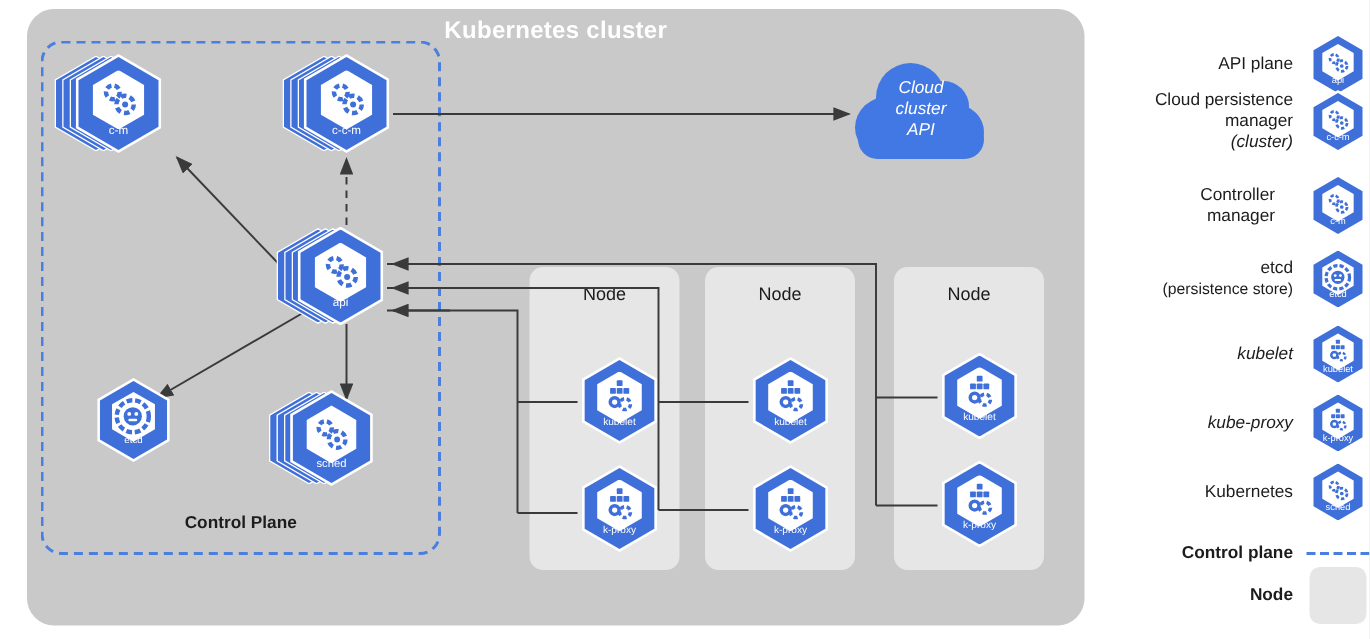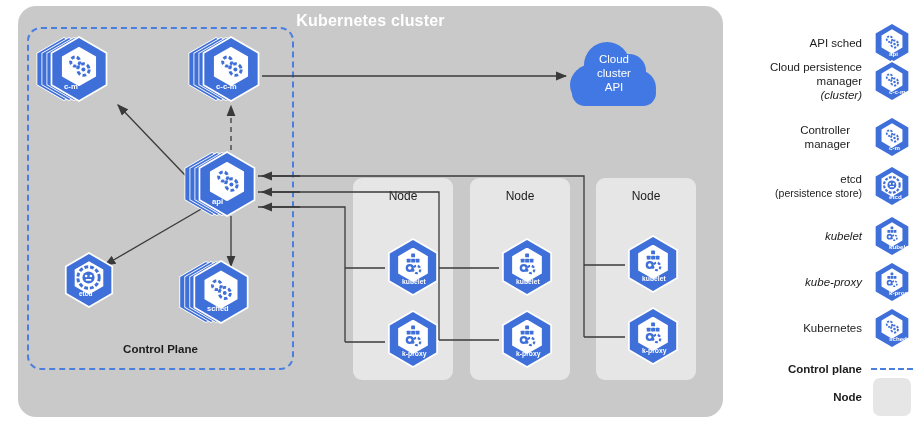--- a/index.html
+++ b/index.html
@@ -26,34 +26,34 @@
               text-align:center;color:#1c1c1c;font-size:12px;}
   #node-0{left:353px;} #node-1{left:470px;} #node-2{left:596px;}
 
   
   .k8s{position:absolute;}
   .k8s .hex{position:absolute;left:0;top:0;
       -webkit-clip-path:polygon(50% 0%,93% 25%,93% 75%,50% 100%,7% 75%,7% 25%);
       clip-path:polygon(50% 0%,93% 25%,93% 75%,50% 100%,7% 75%,7% 25%);
       background:#3f6fd8;}
   .k8s .hex.wht{background:#ffffff;}
-  .k8s .cap{position:absolute;left:16px;width:100%;text-align:left;
-      color:#ffffff;font-weight:bold;line-height:1;pointer-events:none;}
+  .k8s .cap{position:absolute;left:0;width:100%;text-align:center;
+      color:#ffffff;font-weight:normal;line-height:1;pointer-events:none;}
   .k8s svg{position:absolute;}
 
   
   .cloud{position:absolute;left:566px;top:36px;width:96px;height:72px;}
   .cloud i{position:absolute;background:#4278e3;border-radius:50%;display:block;}
   .cloud .c1{left:4px;top:28px;width:46px;height:42px;}
   .cloud .c2{left:18px;top:6px;width:46px;height:46px;}
   .cloud .c3{left:46px;top:18px;width:34px;height:34px;}
   .cloud .c4{left:34px;top:34px;width:56px;height:36px;border-radius:18px;}
   .cloud .base{left:6px;top:44px;width:84px;height:26px;border-radius:13px;}
   .cloud .ctxt{position:absolute;left:0;top:16px;width:96px;text-align:center;
-      color:#ffffff;font-size:11.5px;line-height:14px;z-index:5;}
+      color:#ffffff;font-size:11.5px;line-height:14px;z-index:5;font-style:italic;}
 
   
   .legend{position:absolute;left:740px;top:0;width:173px;height:426px;}
   .lg-row{position:absolute;display:flex;align-items:center;justify-content:flex-end;
           width:173px;}
   .lg-txt{text-align:right;color:#1c1c1c;font-size:11.5px;line-height:14px;
           padding-right:9px;}
   .lg-txt.it{font-style:italic;}
   .lg-txt.bd{font-weight:bold;}
   .lg-txt .sub{font-size:10.5px;}
@@ -305,21 +305,21 @@
           <circle cx="15.1" cy="16.6" r="3.1" fill="none" stroke="#3f6fd8" stroke-width="2" stroke-dasharray="2.3,1.5"></circle>
         </svg>
         <span class="cap" style="top:38.879999999999995px;font-size:6.75px">k-proxy</span>
       </div>
     </div>
 
   <div class="legend">
     <div id="legend-rows">
         <div class="lg-row" style="top: 22px;">
           <div class="lg-txt">
-            <div>API sched</div>
+            <div>API plane</div>
           </div>
           <div class="lg-ico">
             <div class="k8s" style="left: 2px; top: 2px; width: 38px; height: 38px;">
               <span class="hex wht" style="left:-2px;top:-2px;width:42px;height:42px"></span>
               <span class="hex" style="left:0;top:0;width:38px;height:38px"></span>
               <span class="hex wht" style="left:6.84px;top:5.32px;width:24.32px;height:24.32px"></span>
               <svg width="19.76" height="19.76" style="left:9.12px;top:7.6000000000000005px" viewBox="0 0 24 24">
                 <circle cx="9.1" cy="8.6" r="3.4" fill="none" stroke="#3f6fd8" stroke-width="2.2" stroke-dasharray="2.6,1.6"></circle>
                 <circle cx="15.2" cy="14.6" r="4.3" fill="none" stroke="#3f6fd8" stroke-width="2.2" stroke-dasharray="2.8,1.7"></circle>
                 <circle cx="15.2" cy="14.6" r="1.5" fill="#3f6fd8"></circle>

